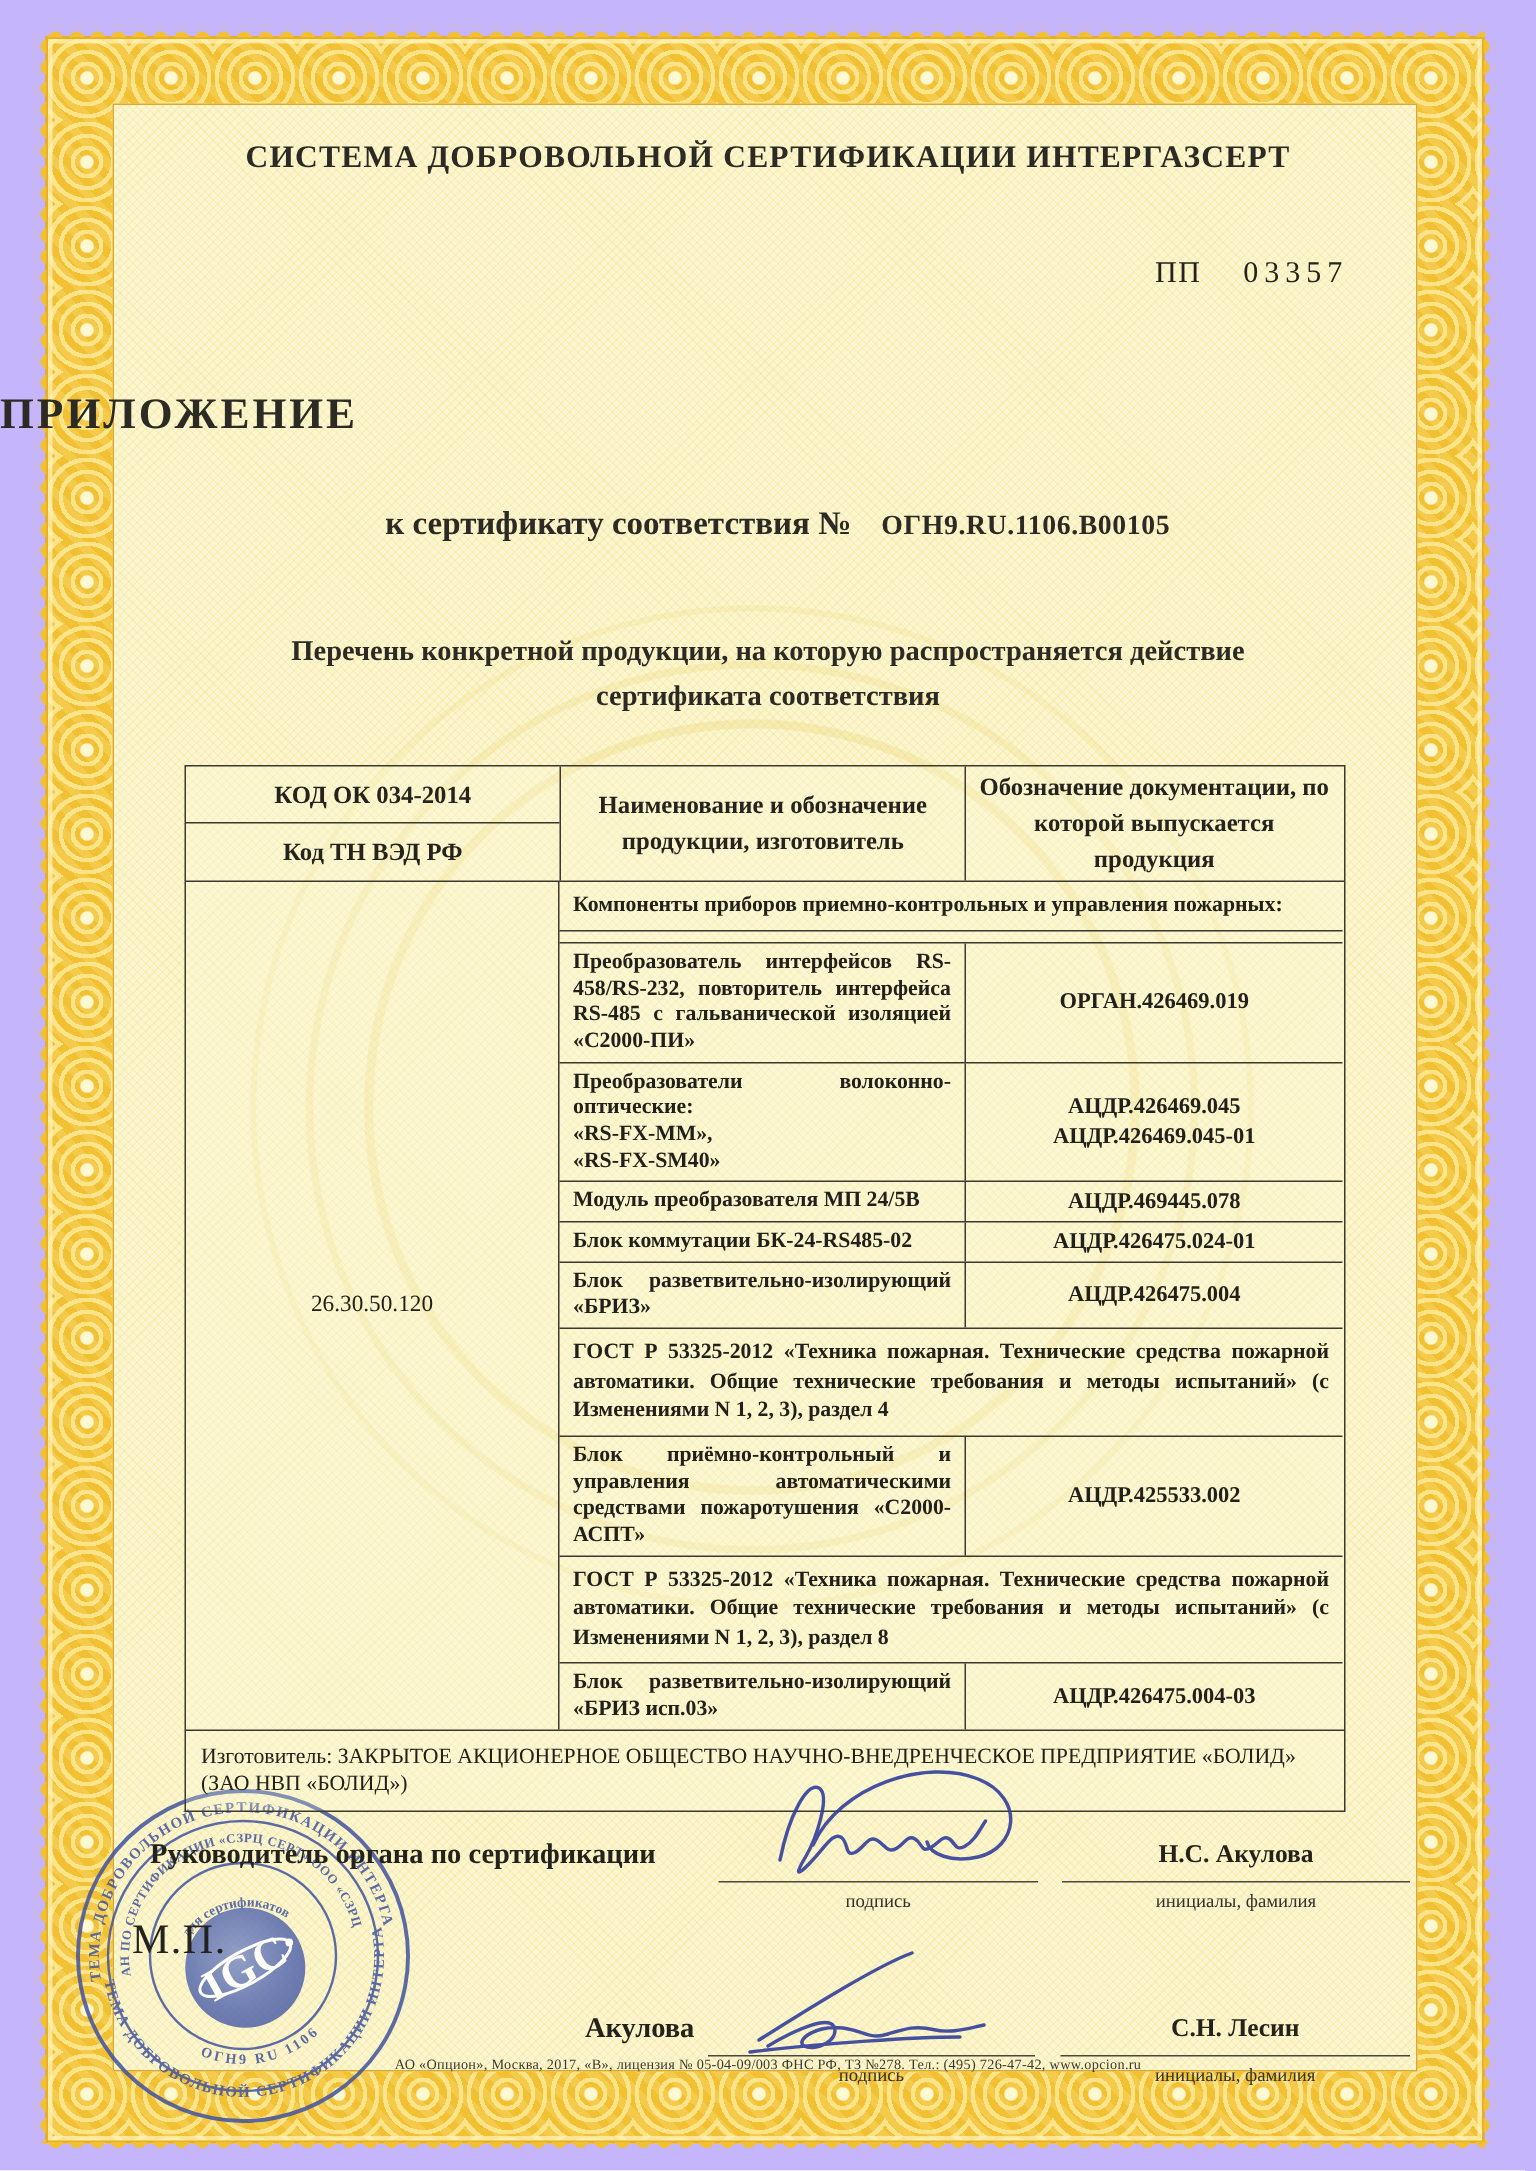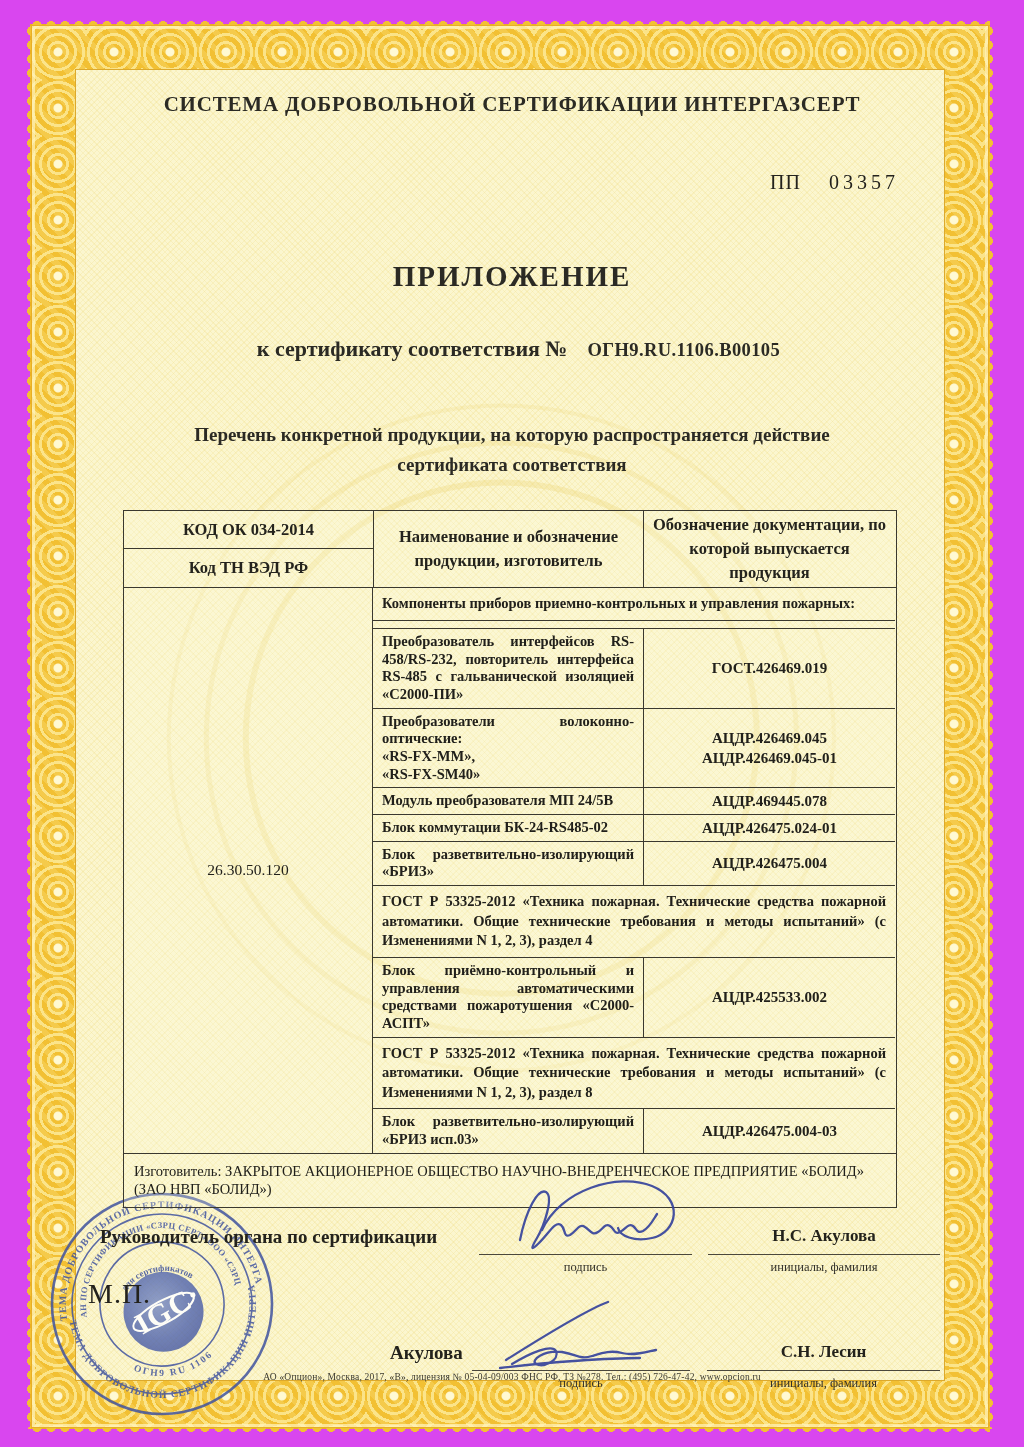--- a/index.html
+++ b/index.html
@@ -1,19 +1,19 @@
 <!DOCTYPE html>
 <html><head>
 <meta charset="utf-8">
 <style>
   * { margin:0; padding:0; box-sizing:border-box; }
   html,body { background:#ffffff; }
   .page {
     position:relative; width:1024px; height:1447px; margin:0 auto;
-    background:#d946ef; overflow:hidden;
+    background:#c4b5fd; overflow:hidden;
     font-family:"Liberation Serif","DejaVu Serif",serif;
     color:#21201b;
   }
   
   .goldframe {
     position:absolute; left:30px; top:24px; right:34px; bottom:18px;
     background-color:#f2c033;
     background-image:
       radial-gradient(circle at 50% 50%, rgba(255,250,215,.95) 0 4px, rgba(255,250,215,0) 5px),
       repeating-radial-gradient(circle at 50% 50%, rgba(252,233,150,.85) 0 3px, rgba(252,233,150,0) 3px 8px),
@@ -34,21 +34,21 @@
       repeating-linear-gradient(-45deg, rgba(238,216,120,.22) 0 1px, transparent 1px 4px),
       radial-gradient(circle at 49% 51%, transparent 0 252px, rgba(235,210,110,.30) 253px 258px, transparent 259px 292px, rgba(235,210,110,.25) 293px 297px, transparent 298px 330px, rgba(235,210,110,.20) 331px 334px, transparent 335px);
     border:1px solid #dca92c;
   }
   
   .abs { position:absolute; z-index:3; }
   .system-title { left:0; right:0; top:92px; text-align:center; font-size:21px; font-weight:700; letter-spacing:.8px; color:#2b2a24; }
   .form-number  { left:770px; top:171px; font-size:20px; color:#23221d; white-space:nowrap; }
   .form-number .code  { letter-spacing:1px; }
   .form-number .num   { margin-left:28px; letter-spacing:4px;margin-top:16px; }
-  .doc-title    { left:0; right:0; top:260px; text-align:center; font-size:29px; font-weight:700; letter-spacing:2px; color:#2b2a24; }
+  .doc-title    { left:0; right:0; top:260px; font-size:29px; font-weight:700; letter-spacing:2px; color:#2b2a24; }
   .cert-line    { left:0; right:0; top:336px; text-align:center; font-weight:700; color:#2b2a24;padding-left:13px; }
   .cert-line .prefix { font-size:22px; }
   .cert-line .number { font-size:18.5px; margin-left:20px; letter-spacing:.4px; }
   .desc-line    { left:0; right:0; top:420px; text-align:center; font-size:19px; font-weight:700; line-height:30px; color:#2b2a24; }
   
   .ctable { left:123px; top:510px; width:774px; border:1.6px solid #3a382f; background:rgba(253,250,222,.25); font-size:14.5px; }
   .thead { display:grid; grid-template-columns:249px 270px 252px; border-bottom:1.6px solid #3a382f; text-align:center; font-weight:700; font-size:16.5px; color:#24231d; }
   .thead .hcell { display:flex; align-items:center; justify-content:center; line-height:1.45; padding:2px 8px; }
   .thead .hcol1 { display:flex; flex-direction:column; padding:0; }
   .thead .hcol1 .sub { flex:1; display:flex; align-items:center; justify-content:center; }
@@ -115,21 +115,21 @@
       <div class="hcell bl">Наименование и обозначение продукции, изготовитель</div>
       <div class="hcell bl">Обозначение документации, по которой выпускается продукция</div>
     </div>
     <div class="tbody">
       <div class="code-cell">26.30.50.120</div>
       <div class="rows">
         <div class="trow section">Компоненты приборов приемно-контрольных и управления пожарных:</div>
         <div class="trow gap"></div>
       <div class="trow product">
             <div class="name">Преобразователь интерфейсов RS-458/RS-232, повторитель интерфейса RS-485 с гальванической изоляцией «С2000-ПИ»</div>
-            <div class="doc">ГОСТ.426469.019</div>
+            <div class="doc">ОРГАН.426469.019</div>
           </div>
           <div class="trow product">
             <div class="name">Преобразователи волоконно-оптические:
 «RS-FX-MM»,
 «RS-FX-SM40»</div>
             <div class="doc">АЦДР.426469.045
 АЦДР.426469.045-01</div>
           </div>
           <div class="trow product">
             <div class="name">Модуль преобразователя МП 24/5В</div>

